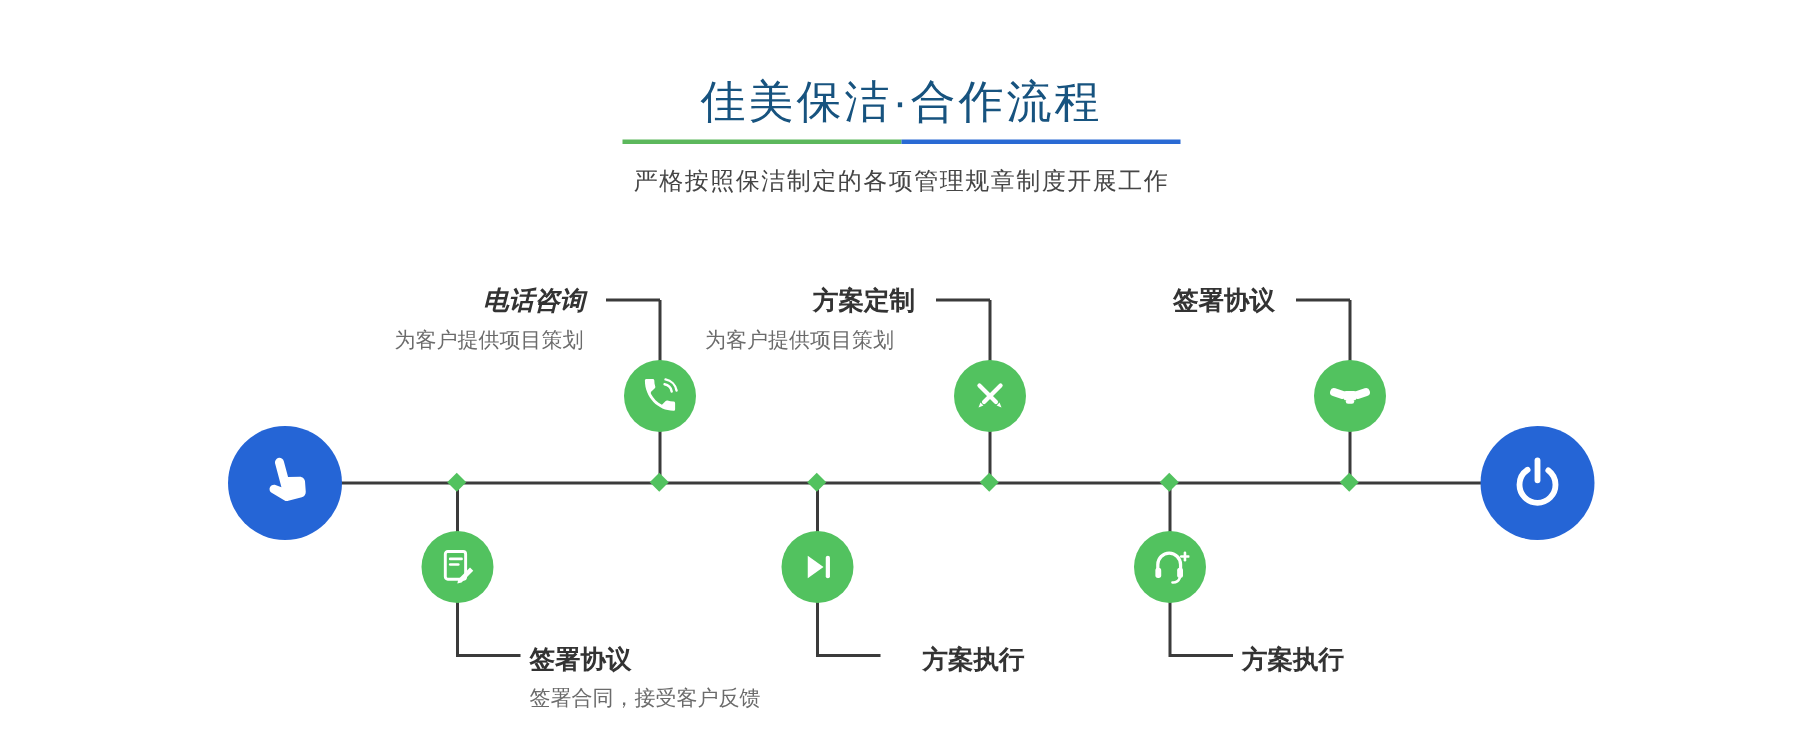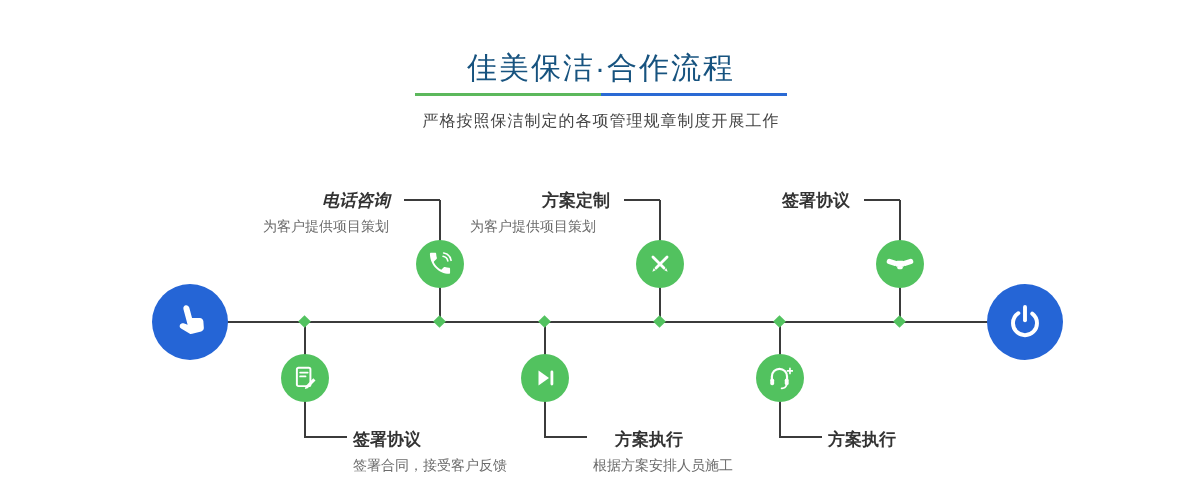--- a/index.html
+++ b/index.html
@@ -189,21 +189,20 @@
   <div class="node-circle b2">
     <span class="icon-wrap">
       <svg width="24" height="24" viewBox="0 0 24 24" fill="#fff">
         <path d="M5.5 4.5l10.5 7.5-10.5 7.5z"></path>
         <rect x="17.5" y="4.5" width="2.8" height="15" rx="1.4"></rect>
       </svg>
     </span>
   </div>
   <div class="diamond b2"></div>
   <div class="step-label b2">方案执行</div>
-  <div class="step-desc b2">根据方案安排人员施工</div>
 
   <div class="vline b3"></div>
   <div class="hline b3"></div>
   <div class="node-circle b3">
     <span class="icon-wrap">
       <svg width="26" height="26" viewBox="0 0 24 24">
         <path d="M4.5 13.5v-3a7 7 0 0 1 14 0v3" fill="none" stroke="#fff" stroke-width="2"></path>
         <rect x="3" y="12.5" width="3.6" height="6.2" rx="1.6" fill="#fff"></rect>
         <rect x="16.4" y="12.5" width="3.6" height="6.2" rx="1.6" fill="#fff"></rect>
         <path d="M18 18.7a4.5 4.5 0 0 1-4.5 2.8" fill="none" stroke="#fff" stroke-width="1.6" stroke-linecap="round"></path>

